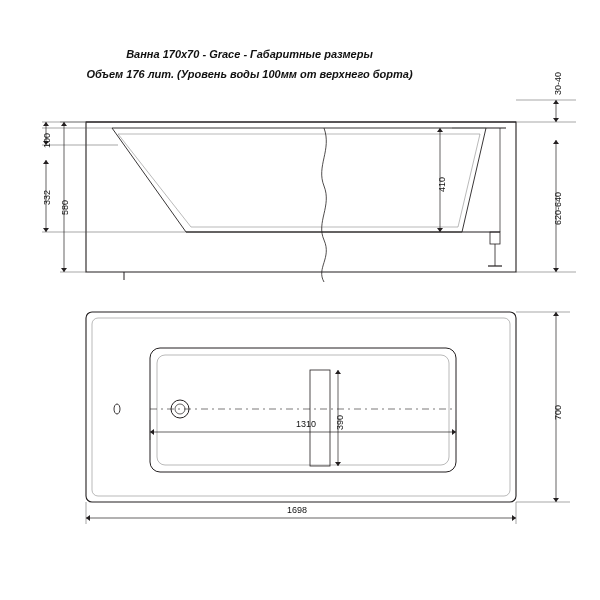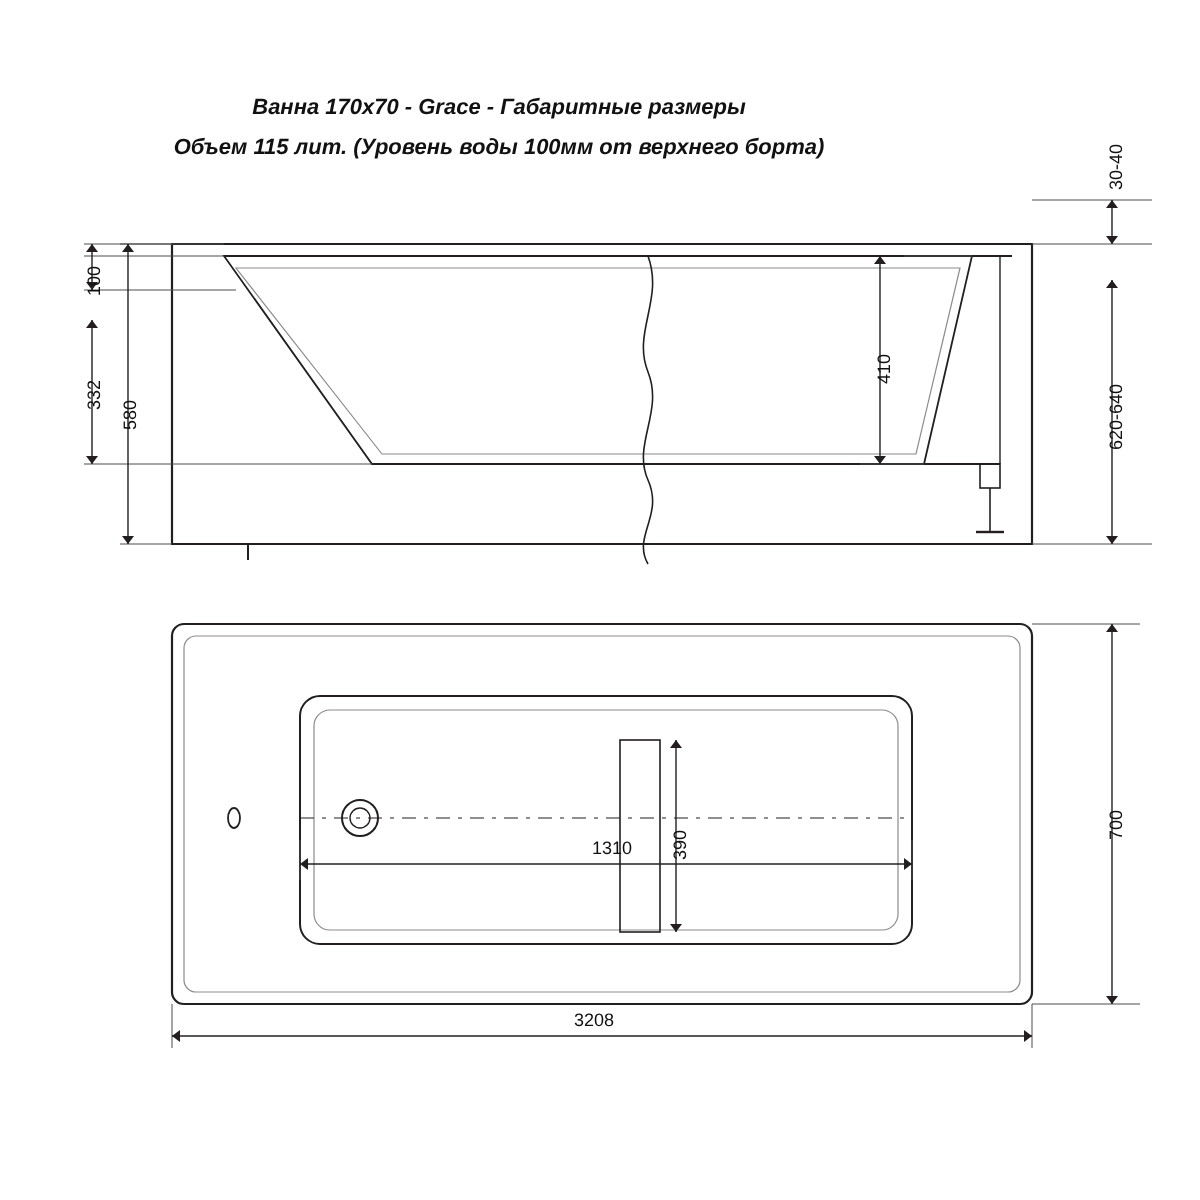--- a/index.html
+++ b/index.html
@@ -11,21 +11,21 @@
   svg{position:absolute;left:0;top:0;width:600px;height:600px;}
   .lbl{position:absolute;font-size:9px;color:#111;font-family:"Liberation Sans",sans-serif;white-space:nowrap;}
   .vert{transform:rotate(-90deg);transform-origin:left top;}
 </style>
 </head>
 <body>
 
 <div id="stage">
 
   <div class="title" id="title1">Ванна 170х70 - Grace - Габаритные размеры</div>
-  <div class="title" id="title2">Объем 115 лит. (Уровень воды 100мм от верхнего борта)</div>
+  <div class="title" id="title2">Объем 176 лит. (Уровень воды 100мм от верхнего борта)</div>
 
   <svg viewBox="0 0 600 600">
     <g stroke="#231f20" fill="none" stroke-width="1">
 
       <path d="M86,122 L516,122 L516,272 L86,272 Z" stroke="#231f20" stroke-width="1.1"></path>
 
       <line x1="86" y1="122" x2="516" y2="122"></line>
 
       <path d="M112,128 L486,128 L462,232 L186,232 Z" stroke="#231f20" stroke-width="0.9"></path>
 
@@ -155,15 +155,15 @@
   <div class="lbl vert" style="left:553px; top:225px;">620-640</div>
 
   <div class="lbl vert" style="left:437px; top:192px;">410</div>
 
   <div class="lbl vert" style="left:335px; top:430px;">390</div>
 
   <div class="lbl" style="left:296px; top:419px;">1310</div>
 
   <div class="lbl vert" style="left:553px; top:420px;">700</div>
 
-  <div class="lbl" style="left:287px; top:505px;">3208</div>
+  <div class="lbl" style="left:287px; top:505px;">1698</div>
 
 </div>
 
 </body></html>

